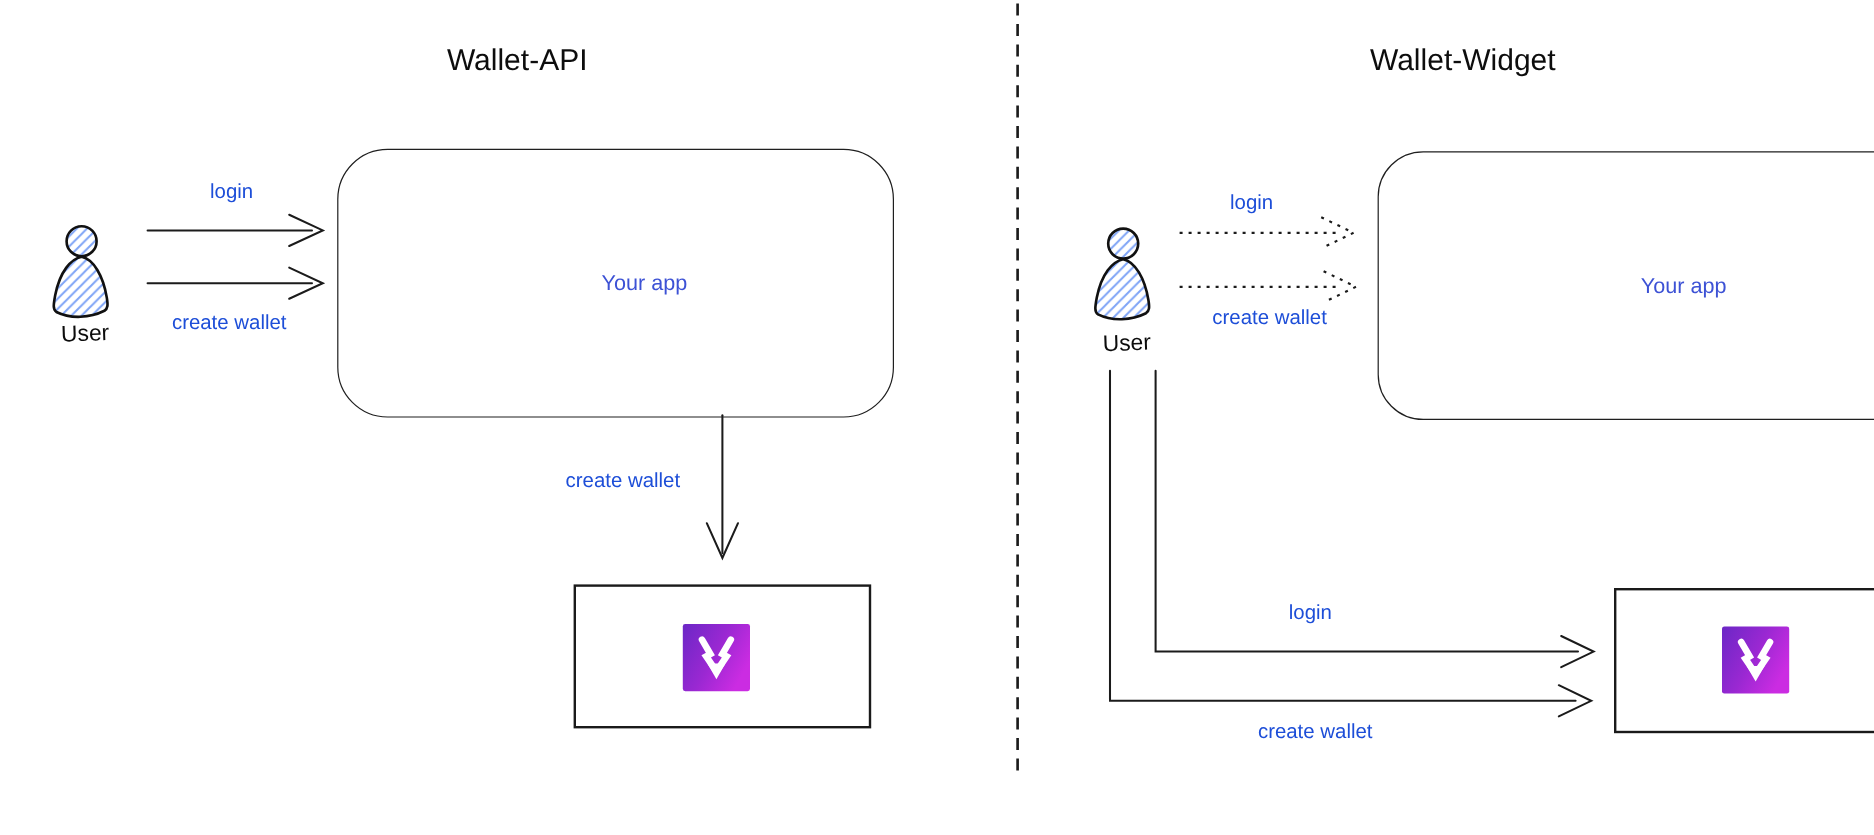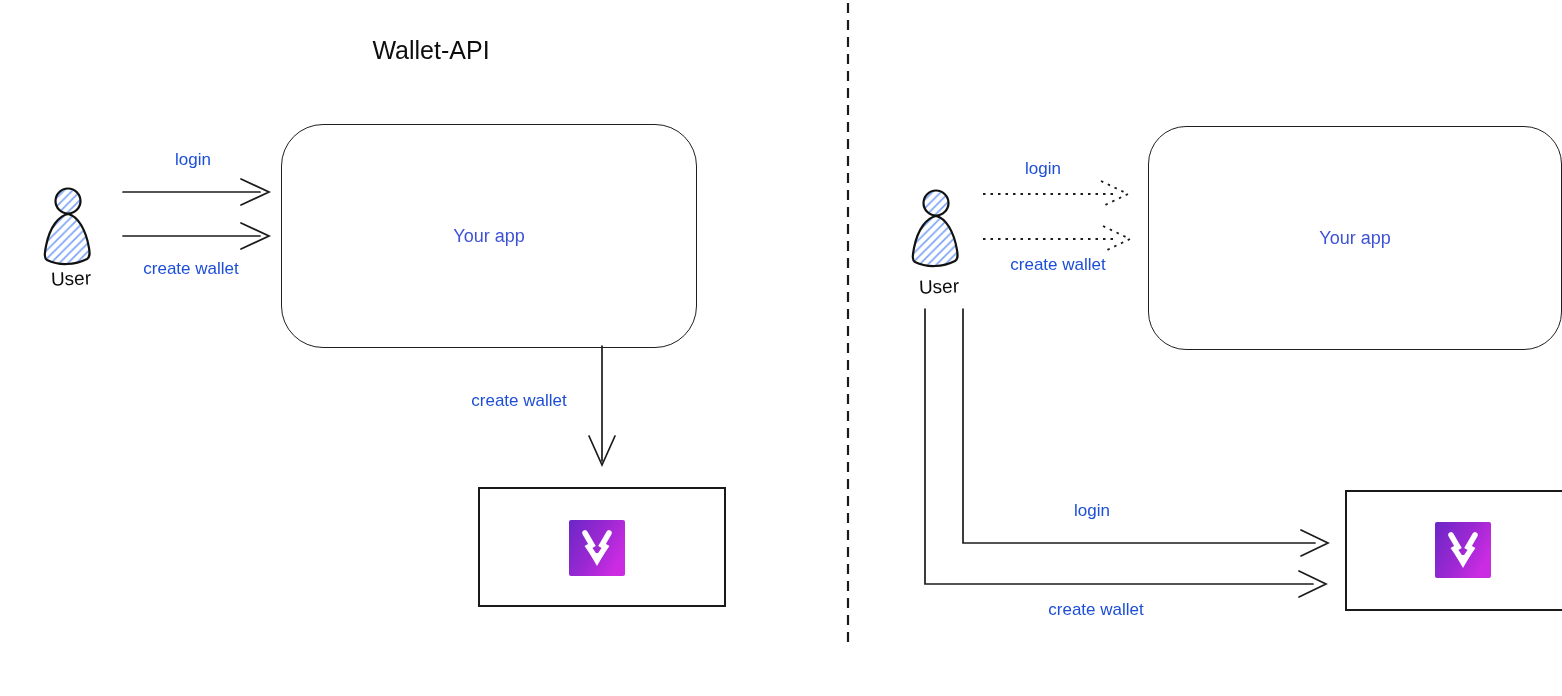--- a/index.html
+++ b/index.html
@@ -9,21 +9,21 @@
     font-family:"Liberation Sans", sans-serif;
     margin-left:35px;
   }
   .abs{position:absolute;}
   svg.wires{position:absolute;left:0;top:0;z-index:1;pointer-events:none;}
   .title{font-size:25px;font-weight:400;text-align:center;width:220px;color:#0d0d0d;z-index:3;}
   .lbl{font-size:17px;font-weight:400;text-align:center;white-space:nowrap;color:#1d4ed8;z-index:3;}
   .user-label{font-size:19px;font-weight:400;text-align:center;color:#0c0c0c;transform:rotate(-2deg);z-index:3;}
   .app-box{
     border:1.6px solid #1f1f1f;border-radius:42px;background:transparent;
-    display:flex;align-items:center;justify-content:center;z-index:2;
+    display:flex;align-items:center;justify-content:center;z-index:2;padding-left:48px;
   }
   .app-box.right{border-radius:38px;}
   .app-label{color:#3d52d5;font-size:18px;}
   .logo-box{border:2px solid #1a1a1a;background:transparent;z-index:2;}
 </style>
 </head>
 <body>
 
 <div class="stage">
 
@@ -113,20 +113,21 @@
   <div class="abs lbl" style="left:78px;top:259px;width:156px;">create wallet</div>
 
   <div class="abs app-box" style="left:246px;top:124px;width:414px;height:222px;">
     <span class="app-label">Your app</span>
   </div>
 
   <div class="abs lbl" style="left:404px;top:391px;width:160px;">create wallet</div>
 
   <div class="abs logo-box" style="left:443px;top:487px;width:244px;height:116px;"></div>
 
+  <div class="abs title" style="left:1074px;top:36px;">Wallet-Widget</div>
 
   <div class="abs user-label" style="left:872px;top:276px;width:64px;">User</div>
 
   <div class="abs lbl" style="left:938px;top:159px;width:140px;">login</div>
 
   <div class="abs lbl" style="left:943px;top:255px;width:160px;">create wallet</div>
 
   <div class="abs app-box right" style="left:1113px;top:126px;width:412px;height:222px;">
     <span class="app-label">Your app</span>
   </div>

